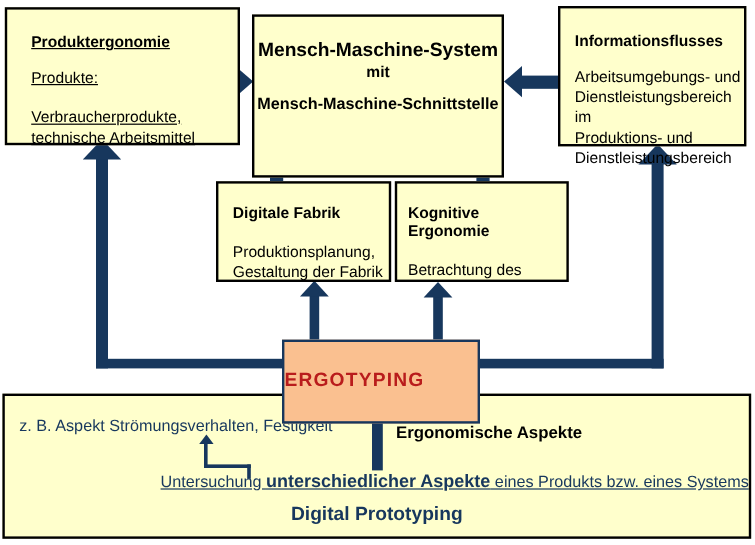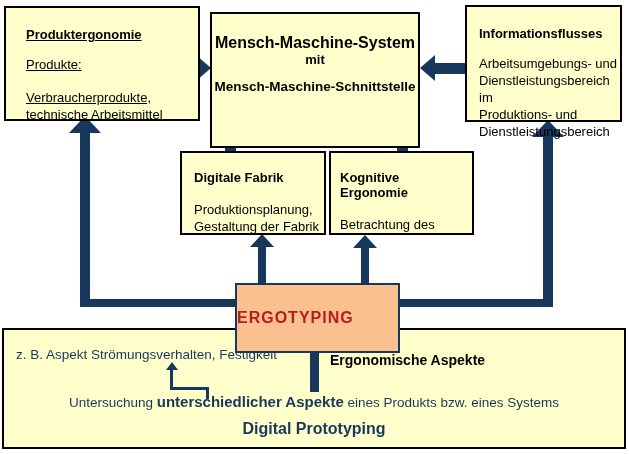--- a/index.html
+++ b/index.html
@@ -36,21 +36,21 @@
     display:flex;align-items:center;justify-content:flex-start;
     color:#b91c1c;font-weight:bold;font-size:16px;letter-spacing:1px;
   }
   
   .panel{
     position:absolute;left:2px;top:328px;width:624px;height:121px;
     background:#ffffcc;border:2px solid #000;z-index:1;
   }
   .panel .example{position:absolute;left:12px;top:17px;font-size:13.5px;color:#17375d;}
   .panel .ergoaspekte{position:absolute;left:326px;top:22px;font-size:14px;font-weight:bold;color:#000;}
-  .panel .untersuchung{position:absolute;left:0;top:63px;width:100%;text-align:center;font-size:13.5px;color:#17375d;}
+  .panel .untersuchung{position:absolute;left:0;top:63px;width:100%;text-align:right;font-size:13.5px;color:#17375d;text-decoration:underline;}
   .panel .untersuchung b{font-size:15px;}
   .panel .dptitle{position:absolute;left:0;top:90px;width:100%;text-align:center;font-size:16px;font-weight:bold;color:#17375d;}
 
   
   .shaft{position:absolute;background:#17375d;z-index:3;}
   .head{position:absolute;width:0;height:0;z-index:3;}
   .head-up-lg{border-left:16px solid transparent;border-right:16px solid transparent;border-bottom:17px solid #17375d;}
   .head-up-md{border-left:13px solid transparent;border-right:13px solid transparent;border-bottom:13px solid #17375d;}
   .head-up-sm{border-left:12px solid transparent;border-right:12px solid transparent;border-bottom:13px solid #17375d;}
   .head-right{border-top:13px solid transparent;border-bottom:13px solid transparent;border-left:15px solid #17375d;}

